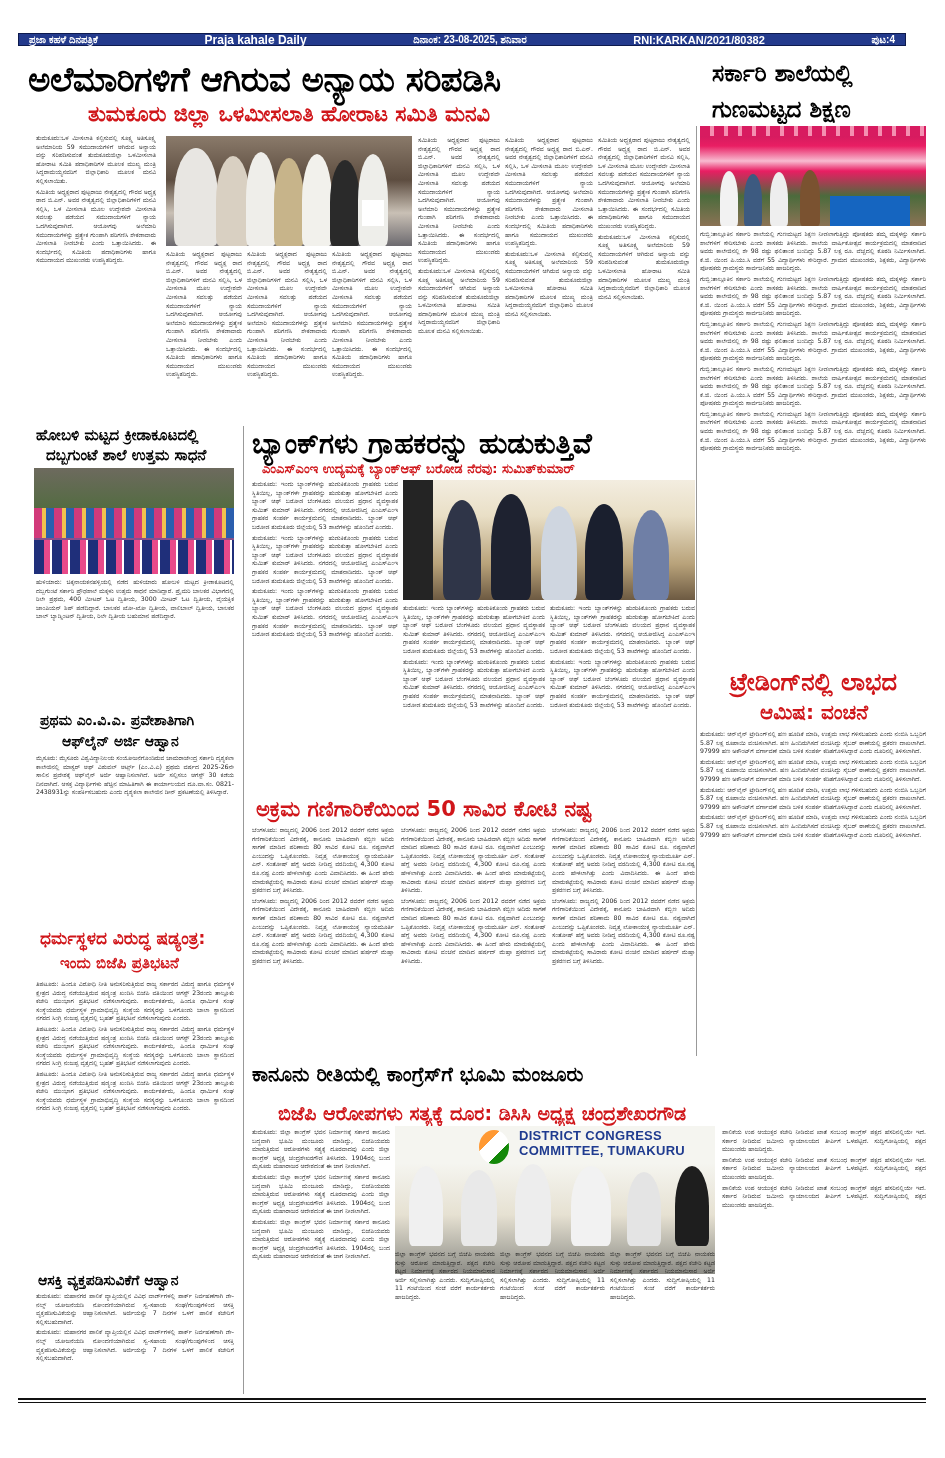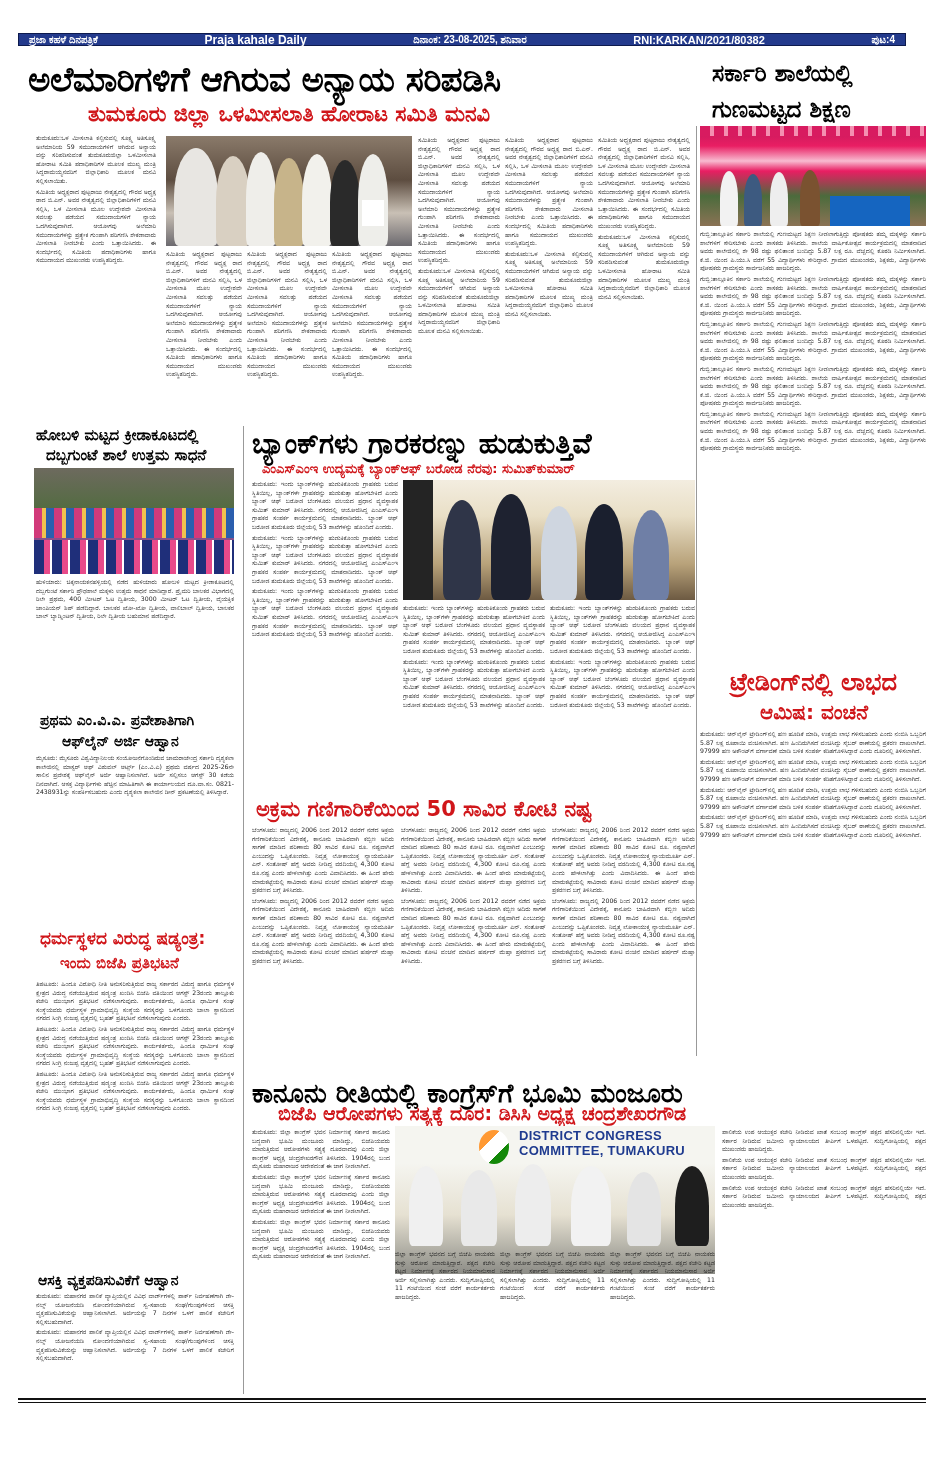--- a/index.html
+++ b/index.html
@@ -109,21 +109,21 @@
   <p>ತಿಪಟೂರು: ಹಿಂದೂ ವಿರೋಧಿ ನೀತಿ ಅನುಸರಿಸುತ್ತಿರುವ ರಾಜ್ಯ ಸರ್ಕಾರದ ವಿರುದ್ಧ ಹಾಗೂ ಧರ್ಮಸ್ಥಳ ಕ್ಷೇತ್ರದ ವಿರುದ್ಧ ನಡೆಯುತ್ತಿರುವ ಷಡ್ಯಂತ್ರ ಖಂಡಿಸಿ ಬಿಜೆಪಿ ವತಿಯಿಂದ ಆಗಸ್ಟ್ 23ರಂದು ತಾಲ್ಲೂಕು ಕಚೇರಿ ಮುಂಭಾಗ ಪ್ರತಿಭಟನೆ ನಡೆಸಲಾಗುವುದು. ಕಾರ್ಯಕರ್ತರು, ಹಿಂದೂ ಧಾರ್ಮಿಕ ಸಂಘ ಸಂಸ್ಥೆಯವರು ಧರ್ಮಸ್ಥಳ ಗ್ರಾಮಾಭಿವೃದ್ಧಿ ಸಂಸ್ಥೆಯ ಸದಸ್ಯರನ್ನು ಒಳಗೊಂಡು ಬಾಲಾ ಸ್ಥಾನದಿಂದ ನಗರದ ಸಿಂಗ್ರಿ ನಂಜಪ್ಪ ವೃತ್ತದಲ್ಲಿ ಬೃಹತ್ ಪ್ರತಿಭಟನೆ ನಡೆಸಲಾಗುವುದು ಎಂದರು.</p>
   <p>ತಿಪಟೂರು: ಹಿಂದೂ ವಿರೋಧಿ ನೀತಿ ಅನುಸರಿಸುತ್ತಿರುವ ರಾಜ್ಯ ಸರ್ಕಾರದ ವಿರುದ್ಧ ಹಾಗೂ ಧರ್ಮಸ್ಥಳ ಕ್ಷೇತ್ರದ ವಿರುದ್ಧ ನಡೆಯುತ್ತಿರುವ ಷಡ್ಯಂತ್ರ ಖಂಡಿಸಿ ಬಿಜೆಪಿ ವತಿಯಿಂದ ಆಗಸ್ಟ್ 23ರಂದು ತಾಲ್ಲೂಕು ಕಚೇರಿ ಮುಂಭಾಗ ಪ್ರತಿಭಟನೆ ನಡೆಸಲಾಗುವುದು. ಕಾರ್ಯಕರ್ತರು, ಹಿಂದೂ ಧಾರ್ಮಿಕ ಸಂಘ ಸಂಸ್ಥೆಯವರು ಧರ್ಮಸ್ಥಳ ಗ್ರಾಮಾಭಿವೃದ್ಧಿ ಸಂಸ್ಥೆಯ ಸದಸ್ಯರನ್ನು ಒಳಗೊಂಡು ಬಾಲಾ ಸ್ಥಾನದಿಂದ ನಗರದ ಸಿಂಗ್ರಿ ನಂಜಪ್ಪ ವೃತ್ತದಲ್ಲಿ ಬೃಹತ್ ಪ್ರತಿಭಟನೆ ನಡೆಸಲಾಗುವುದು ಎಂದರು.</p>
 </div>
 
 <div class="h-big" style="left:38px; top:1273px; font-size:14px;">ಆಸಕ್ತಿ ವ್ಯಕ್ತಪಡಿಸುವಿಕೆಗೆ ಆಹ್ವಾನ</div>
 <div class="col" style="left:36px; top:1292px; width:198px; height:100px;">
   <p>ತುಮಕೂರು: ಮಹಾನಗರ ಪಾಲಿಕೆ ವ್ಯಾಪ್ತಿಯಲ್ಲಿನ ವಿವಿಧ ವಾರ್ಡ್‌ಗಳಲ್ಲಿ ಪಾರ್ಕ್ ನಿರ್ವಹಣೆಗಾಗಿ ಡೇ-ನಲ್ಮ್ ಯೋಜನೆಯಡಿ ನೋಂದಣಿಯಾಗಿರುವ ಸ್ವ-ಸಹಾಯ ಸಂಘ/ಗುಂಪುಗಳಿಂದ ಆಸಕ್ತಿ ವ್ಯಕ್ತಪಡಿಸುವಿಕೆಯನ್ನು ಆಹ್ವಾನಿಸಲಾಗಿದೆ. ಅರ್ಜಿಯನ್ನು 7 ದಿನಗಳ ಒಳಗೆ ಪಾಲಿಕೆ ಕಚೇರಿಗೆ ಸಲ್ಲಿಸಬಹುದಾಗಿದೆ.</p>
   <p>ತುಮಕೂರು: ಮಹಾನಗರ ಪಾಲಿಕೆ ವ್ಯಾಪ್ತಿಯಲ್ಲಿನ ವಿವಿಧ ವಾರ್ಡ್‌ಗಳಲ್ಲಿ ಪಾರ್ಕ್ ನಿರ್ವಹಣೆಗಾಗಿ ಡೇ-ನಲ್ಮ್ ಯೋಜನೆಯಡಿ ನೋಂದಣಿಯಾಗಿರುವ ಸ್ವ-ಸಹಾಯ ಸಂಘ/ಗುಂಪುಗಳಿಂದ ಆಸಕ್ತಿ ವ್ಯಕ್ತಪಡಿಸುವಿಕೆಯನ್ನು ಆಹ್ವಾನಿಸಲಾಗಿದೆ. ಅರ್ಜಿಯನ್ನು 7 ದಿನಗಳ ಒಳಗೆ ಪಾಲಿಕೆ ಕಚೇರಿಗೆ ಸಲ್ಲಿಸಬಹುದಾಗಿದೆ.</p>
 </div>
 
-<div class="h-big" style="left:252px; top:430px; font-size:28px;">ಬ್ಯಾಂಕ್‌ಗಳು ಗ್ರಾರಕರಣ್ನು ಹುಡುಕುತ್ತಿವೆ</div>
+<div class="h-big" style="left:252px; top:430px; font-size:28px;">ಬ್ಯಾಂಕ್‌ಗಳು ಗ್ರಾಹಕರನ್ನು ಹುಡುಕುತ್ತಿವೆ</div>
 <div class="h-big h-red" style="left:262px; top:462px; font-size:13px;">ಎಂಎಸ್‌ಎಂಇ ಉದ್ಯಮಕ್ಕೆ ಬ್ಯಾಂಕ್‌ಆಫ್ ಬರೋಡ ನೆರವು: ಸುಮಿತ್‌ಕುಮಾರ್</div>
 <div class="col" style="left:252px; top:480px; width:146px; height:300px;">
   <p>ತುಮಕೂರು: ಇಂದು ಬ್ಯಾಂಕ್‌ಗಳನ್ನು ಹುಡುಕಿಕೊಂಡು ಗ್ರಾಹಕರು ಬರುವ ಸ್ಥಿತಿಯಿಲ್ಲ, ಬ್ಯಾಂಕ್‌ಗಳೇ ಗ್ರಾಹಕರನ್ನು ಹುಡುಕುತ್ತಾ ಹೋಗಬೇಕಿದೆ ಎಂದು ಬ್ಯಾಂಕ್ ಆಫ್ ಬರೋಡ ಬೆಂಗಳೂರು ವಲಯದ ಪ್ರಧಾನ ವ್ಯವಸ್ಥಾಪಕ ಸುಮಿತ್ ಕುಮಾರ್ ತಿಳಿಸಿದರು. ನಗರದಲ್ಲಿ ಆಯೋಜಿಸಿದ್ದ ಎಂಎಸ್‌ಎಂಇ ಗ್ರಾಹಕರ ಸಂಪರ್ಕ ಕಾರ್ಯಕ್ರಮದಲ್ಲಿ ಮಾತನಾಡಿದರು. ಬ್ಯಾಂಕ್ ಆಫ್ ಬರೋಡ ತುಮಕೂರು ಜಿಲ್ಲೆಯಲ್ಲಿ 53 ಶಾಖೆಗಳನ್ನು ಹೊಂದಿದೆ ಎಂದರು.</p>
   <p>ತುಮಕೂರು: ಇಂದು ಬ್ಯಾಂಕ್‌ಗಳನ್ನು ಹುಡುಕಿಕೊಂಡು ಗ್ರಾಹಕರು ಬರುವ ಸ್ಥಿತಿಯಿಲ್ಲ, ಬ್ಯಾಂಕ್‌ಗಳೇ ಗ್ರಾಹಕರನ್ನು ಹುಡುಕುತ್ತಾ ಹೋಗಬೇಕಿದೆ ಎಂದು ಬ್ಯಾಂಕ್ ಆಫ್ ಬರೋಡ ಬೆಂಗಳೂರು ವಲಯದ ಪ್ರಧಾನ ವ್ಯವಸ್ಥಾಪಕ ಸುಮಿತ್ ಕುಮಾರ್ ತಿಳಿಸಿದರು. ನಗರದಲ್ಲಿ ಆಯೋಜಿಸಿದ್ದ ಎಂಎಸ್‌ಎಂಇ ಗ್ರಾಹಕರ ಸಂಪರ್ಕ ಕಾರ್ಯಕ್ರಮದಲ್ಲಿ ಮಾತನಾಡಿದರು. ಬ್ಯಾಂಕ್ ಆಫ್ ಬರೋಡ ತುಮಕೂರು ಜಿಲ್ಲೆಯಲ್ಲಿ 53 ಶಾಖೆಗಳನ್ನು ಹೊಂದಿದೆ ಎಂದರು.</p>
   <p>ತುಮಕೂರು: ಇಂದು ಬ್ಯಾಂಕ್‌ಗಳನ್ನು ಹುಡುಕಿಕೊಂಡು ಗ್ರಾಹಕರು ಬರುವ ಸ್ಥಿತಿಯಿಲ್ಲ, ಬ್ಯಾಂಕ್‌ಗಳೇ ಗ್ರಾಹಕರನ್ನು ಹುಡುಕುತ್ತಾ ಹೋಗಬೇಕಿದೆ ಎಂದು ಬ್ಯಾಂಕ್ ಆಫ್ ಬರೋಡ ಬೆಂಗಳೂರು ವಲಯದ ಪ್ರಧಾನ ವ್ಯವಸ್ಥಾಪಕ ಸುಮಿತ್ ಕುಮಾರ್ ತಿಳಿಸಿದರು. ನಗರದಲ್ಲಿ ಆಯೋಜಿಸಿದ್ದ ಎಂಎಸ್‌ಎಂಇ ಗ್ರಾಹಕರ ಸಂಪರ್ಕ ಕಾರ್ಯಕ್ರಮದಲ್ಲಿ ಮಾತನಾಡಿದರು. ಬ್ಯಾಂಕ್ ಆಫ್ ಬರೋಡ ತುಮಕೂರು ಜಿಲ್ಲೆಯಲ್ಲಿ 53 ಶಾಖೆಗಳನ್ನು ಹೊಂದಿದೆ ಎಂದರು.</p>
 </div>
 <div class="photo" style="left:403px; top:480px; width:292px; height:120px; background:linear-gradient(180deg,#f3ede0 0%,#e9dfc6 30%,#b8a27a 70%,#6d5a42 100%);">
   <div class="person" style="left:40px; top:20px; width:38px; height:100px; background:#2f3548;"></div>
   <div class="person" style="left:88px; top:14px; width:40px; height:106px; background:#1e2230;"></div>
   <div class="person" style="left:138px; top:26px; width:36px; height:94px; background:#cfd6e0;"></div>
@@ -156,21 +156,21 @@
 
 <div class="h-big h-red" style="left:730px; top:670px; font-size:24px;">ಟ್ರೇಡಿಂಗ್‌ನಲ್ಲಿ ಲಾಭದ</div>
 <div class="h-big h-red" style="left:760px; top:702px; font-size:20px;">ಆಮಿಷ: ವಂಚನೆ</div>
 <div class="col" style="left:700px; top:730px; width:226px; height:330px;">
   <p>ತುಮಕೂರು: ಆನ್‌ಲೈನ್ ಟ್ರೇಡಿಂಗ್‌ನಲ್ಲಿ ಹಣ ಹೂಡಿಕೆ ಮಾಡಿ, ಉತ್ತಮ ಲಾಭ ಗಳಿಸಬಹುದು ಎಂದು ನಂಬಿಸಿ ಒಬ್ಬರಿಗೆ 5.87 ಲಕ್ಷ ರೂಪಾಯಿ ವಂಚಿಸಲಾಗಿದೆ. ಹಣ ಹಿಂದಿರುಗಿಸದೆ ವಂಚಿಸಿದ್ದು ಸೈಬರ್ ಠಾಣೆಯಲ್ಲಿ ಪ್ರಕರಣ ದಾಖಲಾಗಿದೆ. 97999 ಹಣ ಅಕೌಂಟ್‌ಗೆ ವರ್ಗಾವಣೆ ಮಾಡಿ ಬಳಿಕ ಸಂಪರ್ಕ ಕಡಿತಗೊಳಿಸಿದ್ದಾರೆ ಎಂದು ದೂರಿನಲ್ಲಿ ತಿಳಿಸಲಾಗಿದೆ.</p>
   <p>ತುಮಕೂರು: ಆನ್‌ಲೈನ್ ಟ್ರೇಡಿಂಗ್‌ನಲ್ಲಿ ಹಣ ಹೂಡಿಕೆ ಮಾಡಿ, ಉತ್ತಮ ಲಾಭ ಗಳಿಸಬಹುದು ಎಂದು ನಂಬಿಸಿ ಒಬ್ಬರಿಗೆ 5.87 ಲಕ್ಷ ರೂಪಾಯಿ ವಂಚಿಸಲಾಗಿದೆ. ಹಣ ಹಿಂದಿರುಗಿಸದೆ ವಂಚಿಸಿದ್ದು ಸೈಬರ್ ಠಾಣೆಯಲ್ಲಿ ಪ್ರಕರಣ ದಾಖಲಾಗಿದೆ. 97999 ಹಣ ಅಕೌಂಟ್‌ಗೆ ವರ್ಗಾವಣೆ ಮಾಡಿ ಬಳಿಕ ಸಂಪರ್ಕ ಕಡಿತಗೊಳಿಸಿದ್ದಾರೆ ಎಂದು ದೂರಿನಲ್ಲಿ ತಿಳಿಸಲಾಗಿದೆ.</p>
   <p>ತುಮಕೂರು: ಆನ್‌ಲೈನ್ ಟ್ರೇಡಿಂಗ್‌ನಲ್ಲಿ ಹಣ ಹೂಡಿಕೆ ಮಾಡಿ, ಉತ್ತಮ ಲಾಭ ಗಳಿಸಬಹುದು ಎಂದು ನಂಬಿಸಿ ಒಬ್ಬರಿಗೆ 5.87 ಲಕ್ಷ ರೂಪಾಯಿ ವಂಚಿಸಲಾಗಿದೆ. ಹಣ ಹಿಂದಿರುಗಿಸದೆ ವಂಚಿಸಿದ್ದು ಸೈಬರ್ ಠಾಣೆಯಲ್ಲಿ ಪ್ರಕರಣ ದಾಖಲಾಗಿದೆ. 97999 ಹಣ ಅಕೌಂಟ್‌ಗೆ ವರ್ಗಾವಣೆ ಮಾಡಿ ಬಳಿಕ ಸಂಪರ್ಕ ಕಡಿತಗೊಳಿಸಿದ್ದಾರೆ ಎಂದು ದೂರಿನಲ್ಲಿ ತಿಳಿಸಲಾಗಿದೆ.</p>
   <p>ತುಮಕೂರು: ಆನ್‌ಲೈನ್ ಟ್ರೇಡಿಂಗ್‌ನಲ್ಲಿ ಹಣ ಹೂಡಿಕೆ ಮಾಡಿ, ಉತ್ತಮ ಲಾಭ ಗಳಿಸಬಹುದು ಎಂದು ನಂಬಿಸಿ ಒಬ್ಬರಿಗೆ 5.87 ಲಕ್ಷ ರೂಪಾಯಿ ವಂಚಿಸಲಾಗಿದೆ. ಹಣ ಹಿಂದಿರುಗಿಸದೆ ವಂಚಿಸಿದ್ದು ಸೈಬರ್ ಠಾಣೆಯಲ್ಲಿ ಪ್ರಕರಣ ದಾಖಲಾಗಿದೆ. 97999 ಹಣ ಅಕೌಂಟ್‌ಗೆ ವರ್ಗಾವಣೆ ಮಾಡಿ ಬಳಿಕ ಸಂಪರ್ಕ ಕಡಿತಗೊಳಿಸಿದ್ದಾರೆ ಎಂದು ದೂರಿನಲ್ಲಿ ತಿಳಿಸಲಾಗಿದೆ.</p>
 </div>
 
-<div class="h-big" style="left:252px; top:1064px; font-size:26px;margin-top:16px;">ಕಾನೂನು ರೀತಿಯಲ್ಲಿ ಕಾಂಗ್ರೆಸ್‌ಗೆ ಭೂಮಿ ಮಂಜೂರು</div>
+<div class="h-big" style="left:252px; top:1064px; font-size:20px;">ಕಾನೂನು ರೀತಿಯಲ್ಲಿ ಕಾಂಗ್ರೆಸ್‌ಗೆ ಭೂಮಿ ಮಂಜೂರು</div>
 <div class="h-big h-red" style="left:278px; top:1104px; font-size:19px;">ಬಿಜೆಪಿ ಆರೋಪಗಳು ಸತ್ಯಕ್ಕೆ ದೂರ: ಡಿಸಿಸಿ ಅಧ್ಯಕ್ಷ ಚಂದ್ರಶೇಖರಗೌಡ</div>
 <div class="col" style="left:252px; top:1128px; width:138px; height:265px;">
   <p>ತುಮಕೂರು: ಜಿಲ್ಲಾ ಕಾಂಗ್ರೆಸ್ ಭವನ ನಿರ್ಮಾಣಕ್ಕೆ ಸರ್ಕಾರ ಕಾನೂನು ಬದ್ಧವಾಗಿ ಭೂಮಿ ಮಂಜೂರು ಮಾಡಿದ್ದು, ಬಿಜೆಪಿಯವರು ಮಾಡುತ್ತಿರುವ ಆರೋಪಗಳು ಸತ್ಯಕ್ಕೆ ದೂರವಾದವು ಎಂದು ಜಿಲ್ಲಾ ಕಾಂಗ್ರೆಸ್ ಅಧ್ಯಕ್ಷ ಚಂದ್ರಶೇಖರಗೌಡ ತಿಳಿಸಿದರು. 1904ರಲ್ಲಿ ಬಂದ ಮೈಸೂರು ಮಹಾರಾಜರ ಆದೇಶದಂತೆ ಈ ಜಾಗ ನೀಡಲಾಗಿದೆ.</p>
   <p>ತುಮಕೂರು: ಜಿಲ್ಲಾ ಕಾಂಗ್ರೆಸ್ ಭವನ ನಿರ್ಮಾಣಕ್ಕೆ ಸರ್ಕಾರ ಕಾನೂನು ಬದ್ಧವಾಗಿ ಭೂಮಿ ಮಂಜೂರು ಮಾಡಿದ್ದು, ಬಿಜೆಪಿಯವರು ಮಾಡುತ್ತಿರುವ ಆರೋಪಗಳು ಸತ್ಯಕ್ಕೆ ದೂರವಾದವು ಎಂದು ಜಿಲ್ಲಾ ಕಾಂಗ್ರೆಸ್ ಅಧ್ಯಕ್ಷ ಚಂದ್ರಶೇಖರಗೌಡ ತಿಳಿಸಿದರು. 1904ರಲ್ಲಿ ಬಂದ ಮೈಸೂರು ಮಹಾರಾಜರ ಆದೇಶದಂತೆ ಈ ಜಾಗ ನೀಡಲಾಗಿದೆ.</p>
   <p>ತುಮಕೂರು: ಜಿಲ್ಲಾ ಕಾಂಗ್ರೆಸ್ ಭವನ ನಿರ್ಮಾಣಕ್ಕೆ ಸರ್ಕಾರ ಕಾನೂನು ಬದ್ಧವಾಗಿ ಭೂಮಿ ಮಂಜೂರು ಮಾಡಿದ್ದು, ಬಿಜೆಪಿಯವರು ಮಾಡುತ್ತಿರುವ ಆರೋಪಗಳು ಸತ್ಯಕ್ಕೆ ದೂರವಾದವು ಎಂದು ಜಿಲ್ಲಾ ಕಾಂಗ್ರೆಸ್ ಅಧ್ಯಕ್ಷ ಚಂದ್ರಶೇಖರಗೌಡ ತಿಳಿಸಿದರು. 1904ರಲ್ಲಿ ಬಂದ ಮೈಸೂರು ಮಹಾರಾಜರ ಆದೇಶದಂತೆ ಈ ಜಾಗ ನೀಡಲಾಗಿದೆ.</p>
 </div>
 <div class="photo" style="left:395px; top:1126px; width:320px; height:148px; background:linear-gradient(180deg,#f5f5f0 0%,#f5f5f0 25%,#e6e1d2 60%,#8c8c86 100%);">
   <div class="banner-text" style="left:124px; top:2px;">DISTRICT CONGRESS COMMITTEE, TUMAKURU</div>
   <div style="position:absolute; left:84px; top:4px; width:30px; height:34px; border-radius:50%; background:linear-gradient(135deg,#ff9933 0 33%,#ffffff 33% 66%,#138808 66%);"></div>
   <div class="person" style="left:14px; top:40px; width:34px; height:80px; background:#f0f0f0;"></div>

